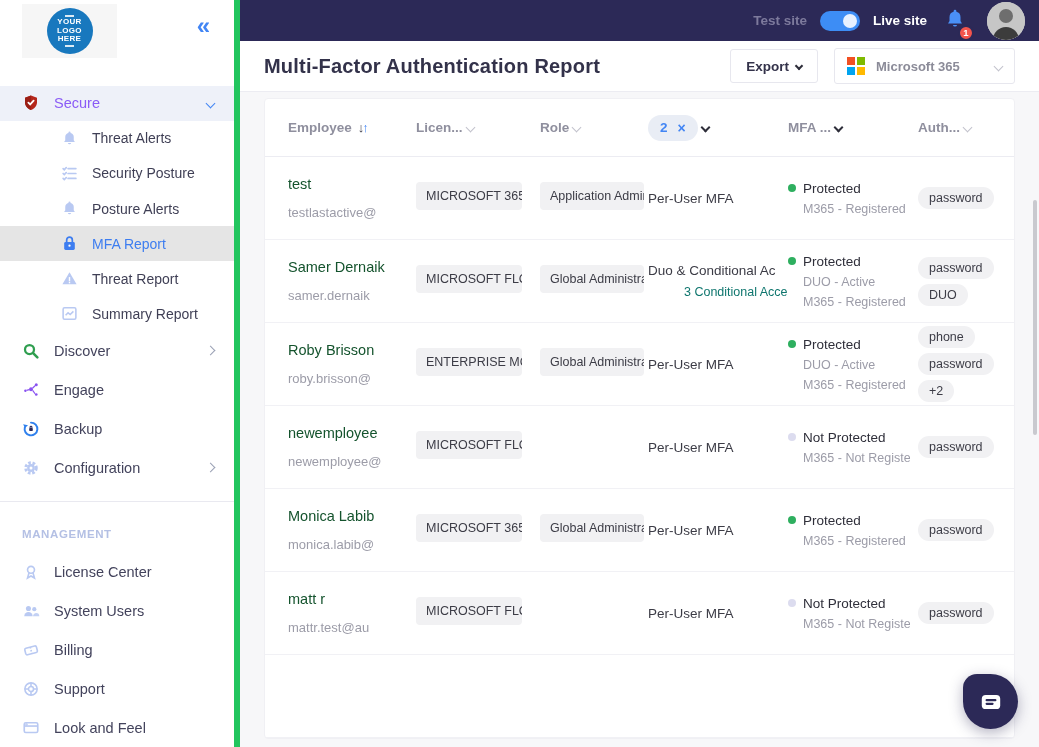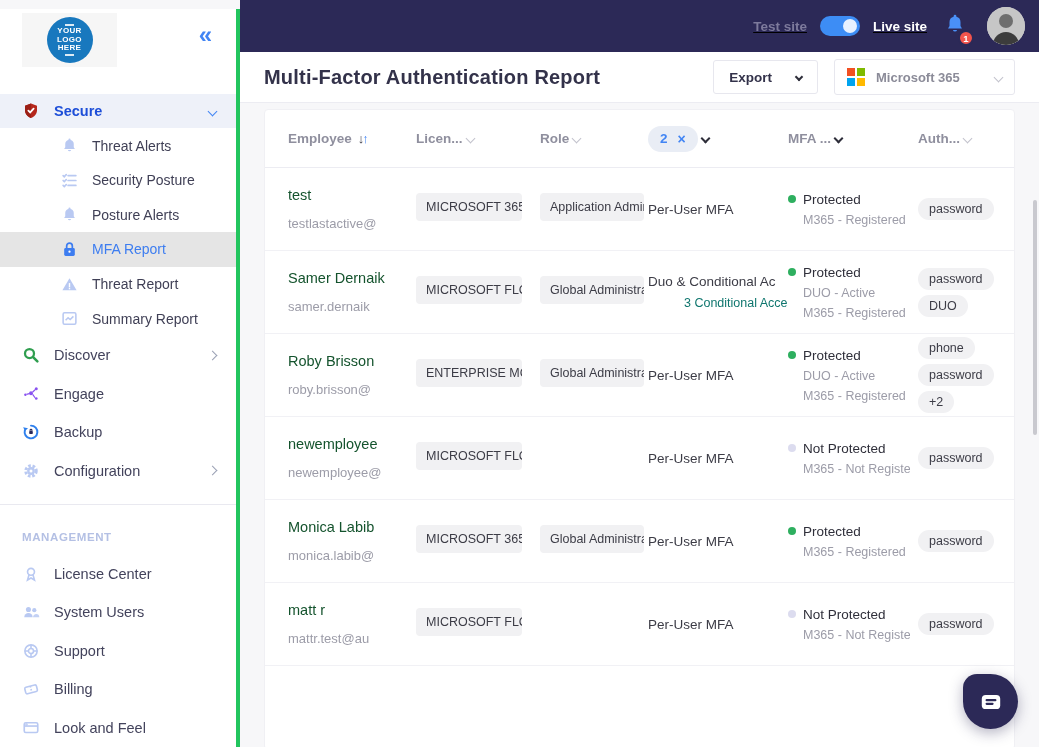--- a/index.html
+++ b/index.html
@@ -2,61 +2,61 @@
 <html><head>
 <meta charset="utf-8">
 <style>
   * { box-sizing: border-box; margin: 0; padding: 0; }
   html,body { width:1039px; height:747px; overflow:hidden; }
   body { font-family:"Liberation Sans", sans-serif; background:#f7f7f9; position:relative; }
 
   .app { display:flex; height:100%; }
 
   
-  .sidebar { width:240px; background:#fff; border-right:4px solid #22c55e; flex:none; display:flex; flex-direction:column;margin-top:9px; }
+  .sidebar { width:240px; background:#fff; border-right:6px solid #22c55e; flex:none; display:flex; flex-direction:column; }
   .logo-row { position:relative; height:88px; padding:4px 0 0 22px; }
   .logo-box { width:95px; height:54px; background:#f6f6f6; display:flex; align-items:center; justify-content:center; }
   .logo-circle { width:46px; height:46px; border-radius:50%; background:#1878be; color:#fff; display:flex; flex-direction:column; align-items:center; justify-content:center; font-size:8px; font-weight:bold; line-height:1.08; letter-spacing:.3px; }
   .logo-dash { width:9px; height:2px; background:rgba(255,255,255,.85); margin:1px 0; }
   .collapse-btn { position:absolute; right:24px; top:14px; color:#4285f4; font-size:24px; font-weight:bold; cursor:pointer; line-height:1; }
 
   .nav-item { height:40px; display:flex; align-items:center; gap:14px; padding:0 20px 0 22px; color:#43435c; font-size:14.5px; cursor:pointer; }
   .nav-item.sub { height:36px; padding-left:60px; font-size:14px; color:#3f3f55; }
-  .nav-item.active-parent { height:36px; background:#eef1f9; color:#1d4ed8;font-weight:bold; }
+  .nav-item.active-parent { height:36px; background:#eef1f9; color:#8b5cf6; }
   .nav-item.active { background:#e5e5e5; color:#3d7df0; }
   .icon { width:18px; height:18px; flex:none; display:inline-flex; align-items:center; justify-content:center; }
   .ic-pale { color:#b9c9f2; }
   .ic-blue { color:#3d7df0; }
   .ic-green { color:#2f9e4f; }
   .ic-purple { color:#8a53f0; }
   .ic-bblue { color:#2f80ed; }
   .spacer-r { margin-left:auto; }
 
   .cv { width:7px; height:7px; border-right:1.8px solid #c2c2cc; border-bottom:1.8px solid #c2c2cc; transform:rotate(45deg); display:inline-block; }
   .cv.right { transform:rotate(-45deg); border-color:#9aa0b4; }
   .cv.blue { border-color:#4285f4; }
   .cv.dark { border-color:#2e2e3a; border-width:2.2px; }
 
   .side-divider { border-top:1px solid #e9e9f0; margin-top:14px; }
   .section-label { padding:26px 22px 12px; color:#b4c0e4; font-size:11.5px; font-weight:bold; letter-spacing:.6px; }
 
   
   .main { flex:1; display:flex; flex-direction:column; min-width:0; }
-  .topbar { height:52px; background:#2c2957; display:flex; align-items:center; justify-content:flex-end; padding:0 14px; gap:13px; flex:none;text-decoration:underline; }
+  .topbar { height:41px; background:#2c2957; display:flex; align-items:center; justify-content:flex-end; padding:0 14px; gap:13px; flex:none; }
   .test-label { color:#7d7a9c; font-weight:bold; font-size:13.5px; }
   .live-label { color:#fff; font-weight:bold; font-size:13.5px; }
   .toggle { width:40px; height:20px; border-radius:10px; background:#3d8df5; position:relative; cursor:pointer; }
   .toggle-knob { position:absolute; right:3px; top:3px; width:14px; height:14px; border-radius:50%; background:#e7f1ff; }
   .bell-wrap { position:relative; margin:0 8px 0 4px; cursor:pointer; }
   .notif-badge { position:absolute; right:-8px; bottom:-7px; background:#f4544c; color:#fff; border-radius:50%; width:16px; height:16px; font-size:9.5px; font-weight:bold; display:flex; align-items:center; justify-content:center; border:2px solid #2c2957; }
   .avatar { width:38px; height:38px; border-radius:50%; background:#cfcfcf; overflow:hidden; cursor:pointer; flex:none; }
 
   .title-row { height:51px; background:#fff; display:flex; align-items:center; padding:0 24px; border-bottom:1px solid #ececf2; flex:none; }
   .page-title { font-size:20px; font-weight:bold; color:#33324a; flex:1; letter-spacing:.2px; }
-  .export-btn { height:34px; padding:3px 15px; background:#fff; border:1px solid #e7e7ee; border-radius:3px; font-weight:bold; font-size:13.5px; color:#33324a; display:flex; align-items:center; gap:24px; margin-right:16px; cursor:pointer; }
+  .export-btn { height:34px; padding:3px 15px; background:#fff; border:1px solid #e7e7ee; border-radius:3px; font-weight:bold; font-size:13.5px; color:#33324a; display:flex; align-items:center; gap:7px; margin-right:16px; cursor:pointer; }
   .ms-select { height:36px; width:181px; background:#fff; border:1px solid #e7e7ee; border-radius:3px; display:flex; align-items:center; gap:11px; padding:0 12px; color:#8b8b98; font-weight:bold; font-size:13px; cursor:pointer; }
   .ms-logo { display:grid; grid-template-columns:8px 8px; gap:2px; flex:none; }
   .ms-logo span { width:8px; height:8px; display:block; }
 
   
   .content { flex:1; padding:6px 24px 0; }
   .content-head { display:flex; align-items:center; justify-content:space-between; height:36px; margin-bottom:16px; }
   .count-title { font-size:20px; font-weight:bold; color:#2e2e3a; }
   .search-input { width:236px; height:33px; border:1px solid #ececf0; border-radius:3px; padding:0 11px; font-size:13px; color:#555; background:#fff; font-family:"Liberation Sans",sans-serif; }
   .search-input::placeholder { color:#b9bcc7; font-weight:bold; }
@@ -251,39 +251,39 @@
             <circle cx="16.4" cy="9.6" r="2.8"></circle>
             <path d="M3 19a5.6 5.6 0 0 1 11.2 0z"></path>
             <path d="M14.6 19a4.6 4.6 0 0 1 7.4-3.4 4.6 4.6 0 0 1 1 3.4z" opacity=".85"></path>
           </svg>
       </span>
       <span>System Users</span>
     </div>
 
     <div class="nav-item">
       <span class="icon ic-pale">
-        <svg width="18" height="18" viewBox="0 0 24 24" fill="none" stroke="currentColor" stroke-width="2.1">
-            <circle cx="12" cy="12" r="8.2"></circle>
-            <circle cx="12" cy="12" r="3.4"></circle>
-            <path d="M12 3.8v4.8M12 15.4v4.8M3.8 12h4.8M15.4 12h4.8"></path>
-          </svg>
-      </span>
-      <span>Support</span>
-    </div>
-
-    <div class="nav-item">
-      <span class="icon ic-pale">
         <svg width="18" height="18" viewBox="0 0 24 24" fill="none" stroke="currentColor" stroke-width="2.2">
             <g transform="rotate(-14 12 12)">
               <rect x="4" y="8" width="16" height="9" rx="2"></rect>
               <path d="M12 8v9" stroke-dasharray="2 2"></path>
             </g>
           </svg>
       </span>
       <span>Billing</span>
+    </div>
+
+    <div class="nav-item">
+      <span class="icon ic-pale">
+        <svg width="18" height="18" viewBox="0 0 24 24" fill="none" stroke="currentColor" stroke-width="2.1">
+            <circle cx="12" cy="12" r="8.2"></circle>
+            <circle cx="12" cy="12" r="3.4"></circle>
+            <path d="M12 3.8v4.8M12 15.4v4.8M3.8 12h4.8M15.4 12h4.8"></path>
+          </svg>
+      </span>
+      <span>Support</span>
     </div>
 
     <div class="nav-item">
       <span class="icon ic-pale">
         <svg width="18" height="18" viewBox="0 0 24 24" fill="none" stroke="currentColor" stroke-width="2.2">
             <rect x="3" y="5" width="18" height="13" rx="2"></rect>
             <path d="M3 9.4h18"></path>
             <circle cx="6" cy="7.2" r=".6" fill="currentColor"></circle>
           </svg>
       </span>

